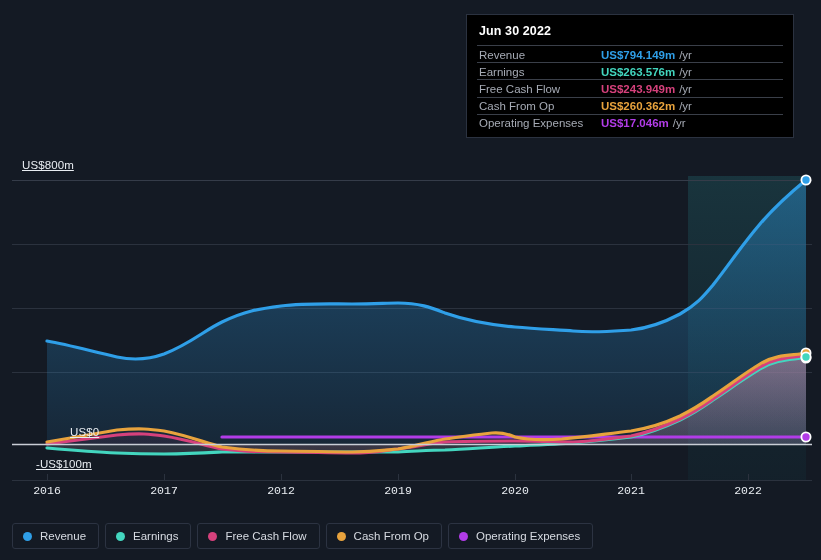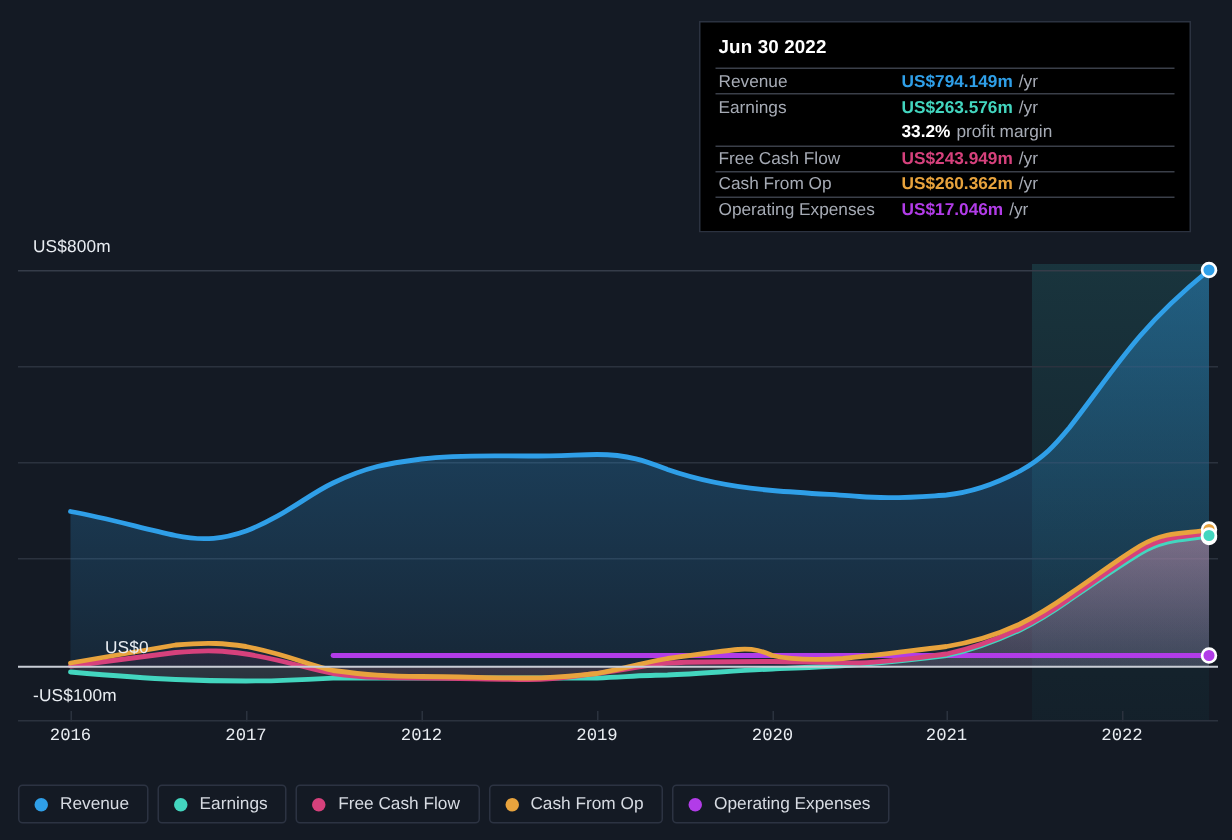--- a/index.html
+++ b/index.html
@@ -15,24 +15,25 @@
   #chart-area { position: absolute; left: 0; top: 0; width: 821px; height: 510px; }
   #chart-svg { position: absolute; left: 0; top: 0; }
 
   
   .y-label {
     position: absolute;
     color: #e9edf2;
     font-size: 11.5px;
     letter-spacing: .1px;
     white-space: nowrap;
+    text-decoration: underline;
   }
   #y-label-top  { left: 22px; top: 159px; }
   #y-label-zero { left: 22px; top: 426px; padding-left: 48px; }
-  #y-label-neg  { left: 22px; top: 458px; }
+  #y-label-neg  { left: 36px; top: 458px; }
 
   .x-label {
     position: absolute;
     top: 484px;
     color: #e9edf2;
     font-size: 11.5px;
     transform: translateX(-50%);
     white-space: nowrap;
     font-family: Liberation Mono, monospace;
   }
@@ -247,25 +248,20 @@
       <span class="tt-val" style="color: rgb(47, 159, 232);">US$794.149m</span>
       <span class="tt-unit">/yr</span>
     </div>
 
     <div class="tt-row">
       <span class="tt-key">Earnings</span>
       <span class="tt-val" style="color: rgb(67, 214, 191);">US$263.576m</span>
       <span class="tt-unit">/yr</span>
     </div>
 
-    <div class="tt-row no-rule">
-      <span class="tt-key"></span>
-      <span class="tt-margin-pct">33.2%</span>
-      <span class="tt-margin-txt">profit margin</span>
-    </div>
 
     <div class="tt-row">
       <span class="tt-key">Free Cash Flow</span>
       <span class="tt-val" style="color: rgb(214, 65, 124); text-align: right;">US$243.949m</span>
       <span class="tt-unit">/yr</span>
     </div>
 
     <div class="tt-row">
       <span class="tt-key">Cash From Op</span>
       <span class="tt-val" style="color: rgb(232, 163, 61);">US$260.362m</span>

